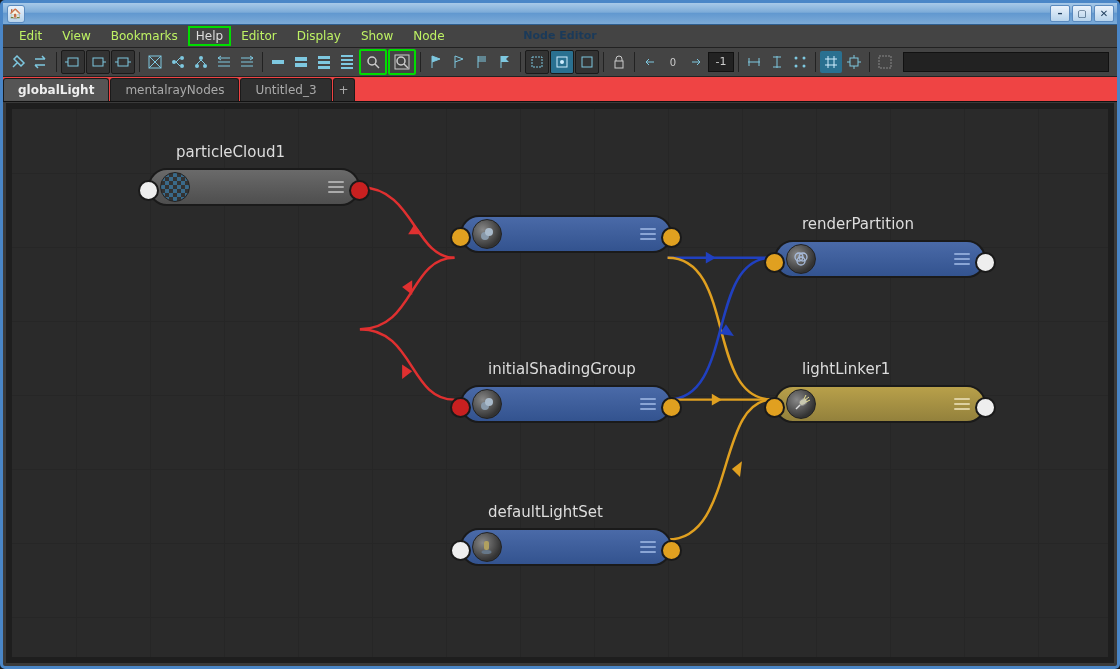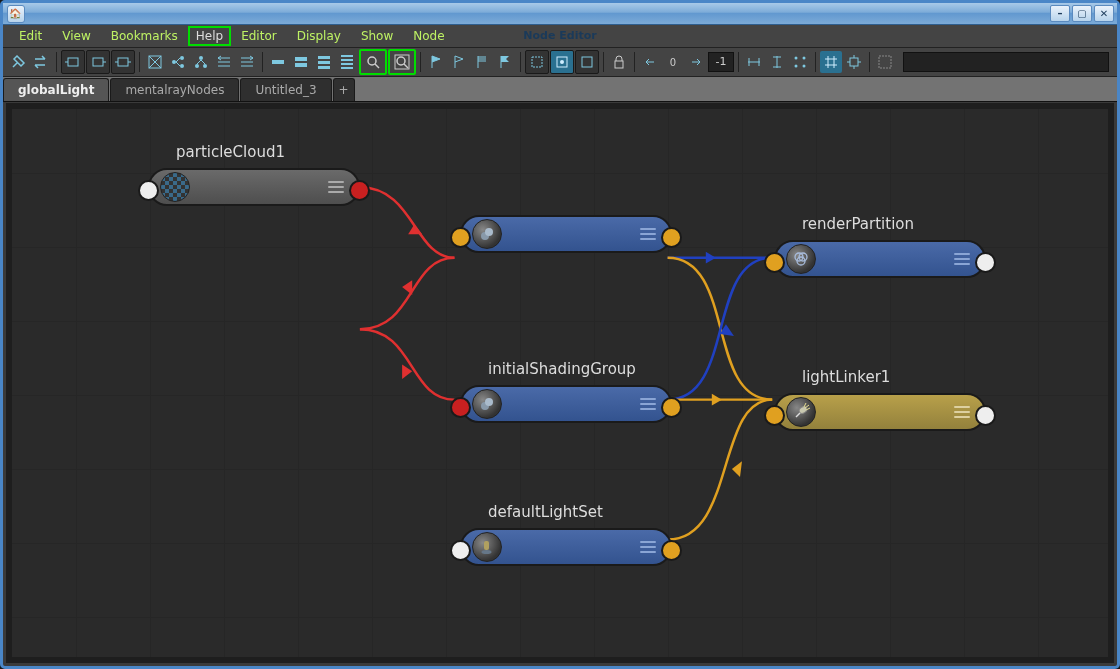--- a/index.html
+++ b/index.html
@@ -15,21 +15,21 @@
   .menubar .tabs-hl{border:2px solid #00dd00;padding:1px 6px;color:#ddd;cursor:pointer;}
   .toolbar{height:28px;background:#444;border-bottom:1px solid #222;display:flex;align-items:center;padding:0 4px;gap:1px;}
   .tbtn{width:22px;height:22px;display:flex;align-items:center;justify-content:center;color:#7ec8e0;cursor:pointer;border-radius:2px;}
   .tbtn svg{width:18px;height:18px;}
   .tsep{width:1px;height:20px;background:#222;margin:0 3px;}
   .tbtn.boxed{border:1px solid #1a1a1a;background:#333;}
   .tbtn.green-box{border:2px solid #00dd00;width:24px;height:22px;padding:0;}
   .tbtn.active{background:#2a7090;}
   .tnum{width:24px;height:18px;background:#222;color:#ccc;text-align:center;font-size:11px;line-height:18px;border:1px solid #111;}
   .tlong{flex:1;height:18px;background:#222;border:1px solid #111;margin-left:6px;margin-right:4px;}
-  .tabbar{height:24px;background:#737373;display:flex;align-items:flex-end;border-bottom:1px solid #111;}
+  .tabbar{height:24px;background:#ef4444;display:flex;align-items:flex-end;border-bottom:1px solid #111;}
   .tab{height:22px;padding:0 14px;line-height:22px;background:#2f2f2f;border:1px solid #1a1a1a;border-bottom:none;color:#aaa;margin-right:1px;cursor:pointer;border-radius:3px 3px 0 0;}
   .tab.active{background:#555;color:#eee;font-weight:bold;}
   .tab.add{width:20px;text-align:center;padding:0;}
   .canvas-wrap{position:absolute;left:3px;right:3px;top:100px;bottom:3px;background:#1e1e1e;}
   .canvas{position:absolute;left:6px;top:6px;right:6px;bottom:6px;background-color:#2a2a2a;
     background-image:linear-gradient(#262626 1px,transparent 1px),linear-gradient(90deg,#262626 1px,transparent 1px);
     background-size:74px 74px;background-position:-10px -10px;}
   .edges{position:absolute;left:0;top:0;width:100%;height:100%;pointer-events:none;}
   .edges path{fill:none;stroke-width:2.5;}
   .edges path.red{stroke:#e03030;}
@@ -416,21 +416,21 @@
             </div>
           <div class="nham">
               <div></div>
               <div></div>
               <div></div>
             </div>
           <div class="port out white"></div>
         </div>
       </div>
 
-      <div class="node olive" style="left:762px;top:259px;">
+      <div class="node olive" style="left:762px;top:251px;">
         <div class="nlabel">lightLinker1</div>
         <div class="nbody">
           <div class="port in orange"></div>
           <div class="nicon">
               <svg viewBox="0 0 18 18">
                 <path d="M4 14 L9 9" stroke="#ddd" stroke-width="1.5"></path>
                 <ellipse cx="11" cy="7" rx="4" ry="3" transform="rotate(-30 11 7)" fill="#c8c8b0" stroke="#888"></ellipse>
                 <path d="M13 5 L17 2 M14 7 L18 5 M12 4 L14 0" stroke="#e8e090" stroke-width="1"></path>
               </svg>
             </div>

